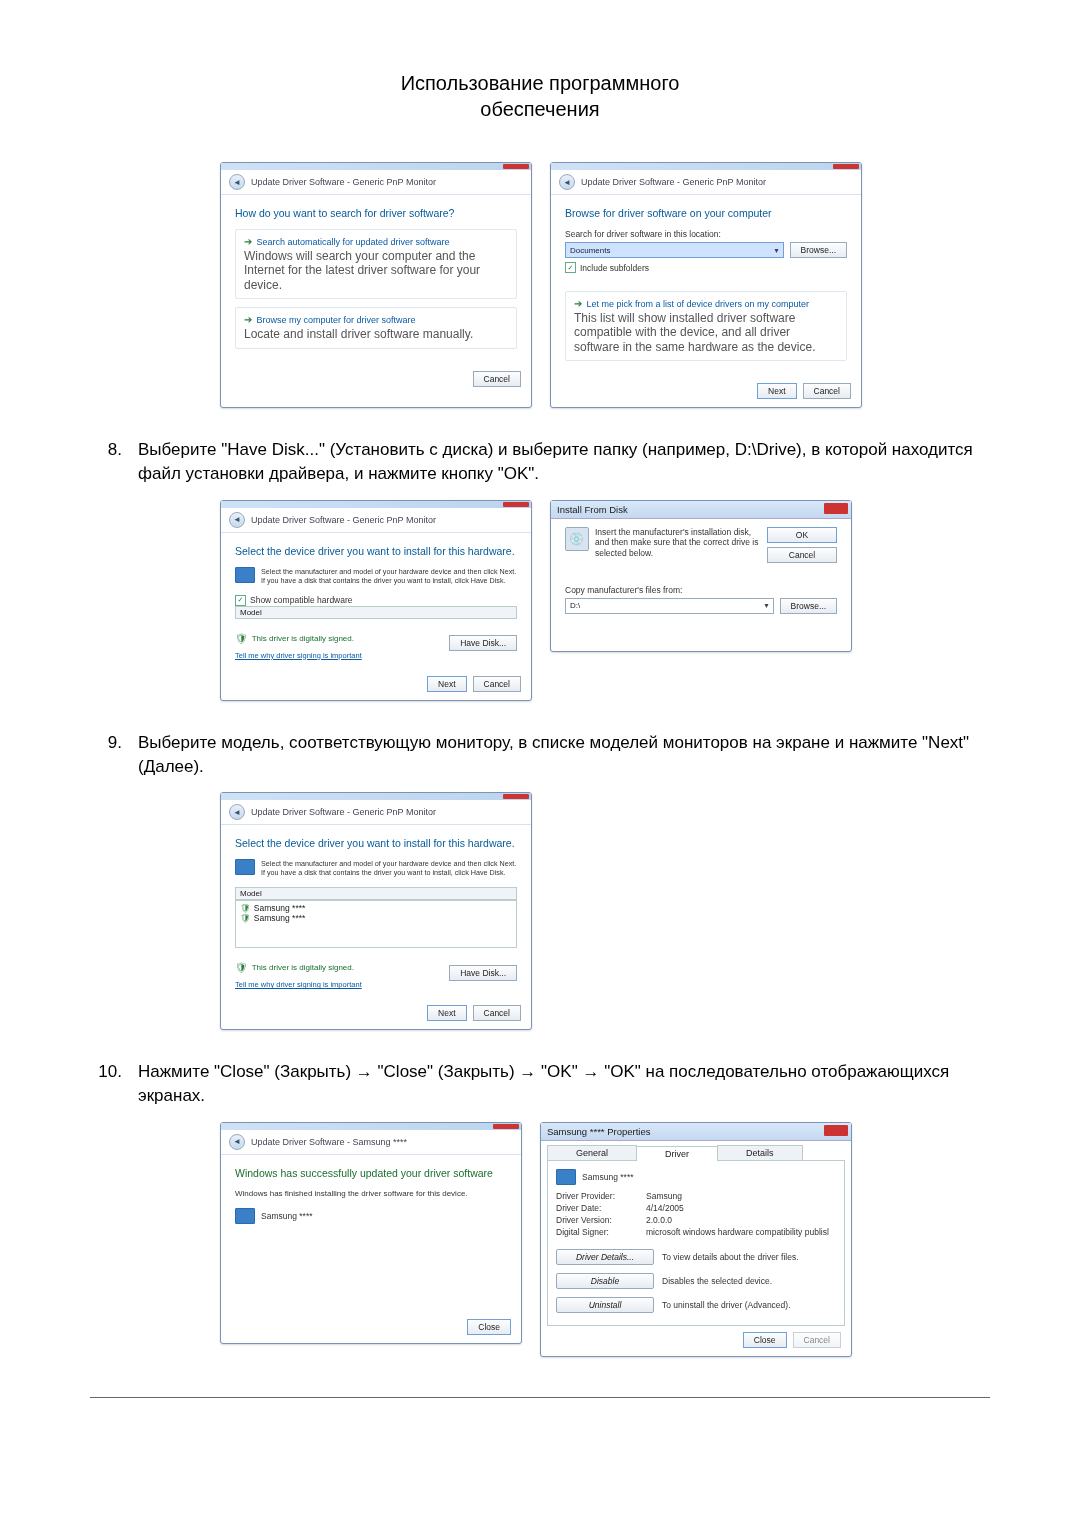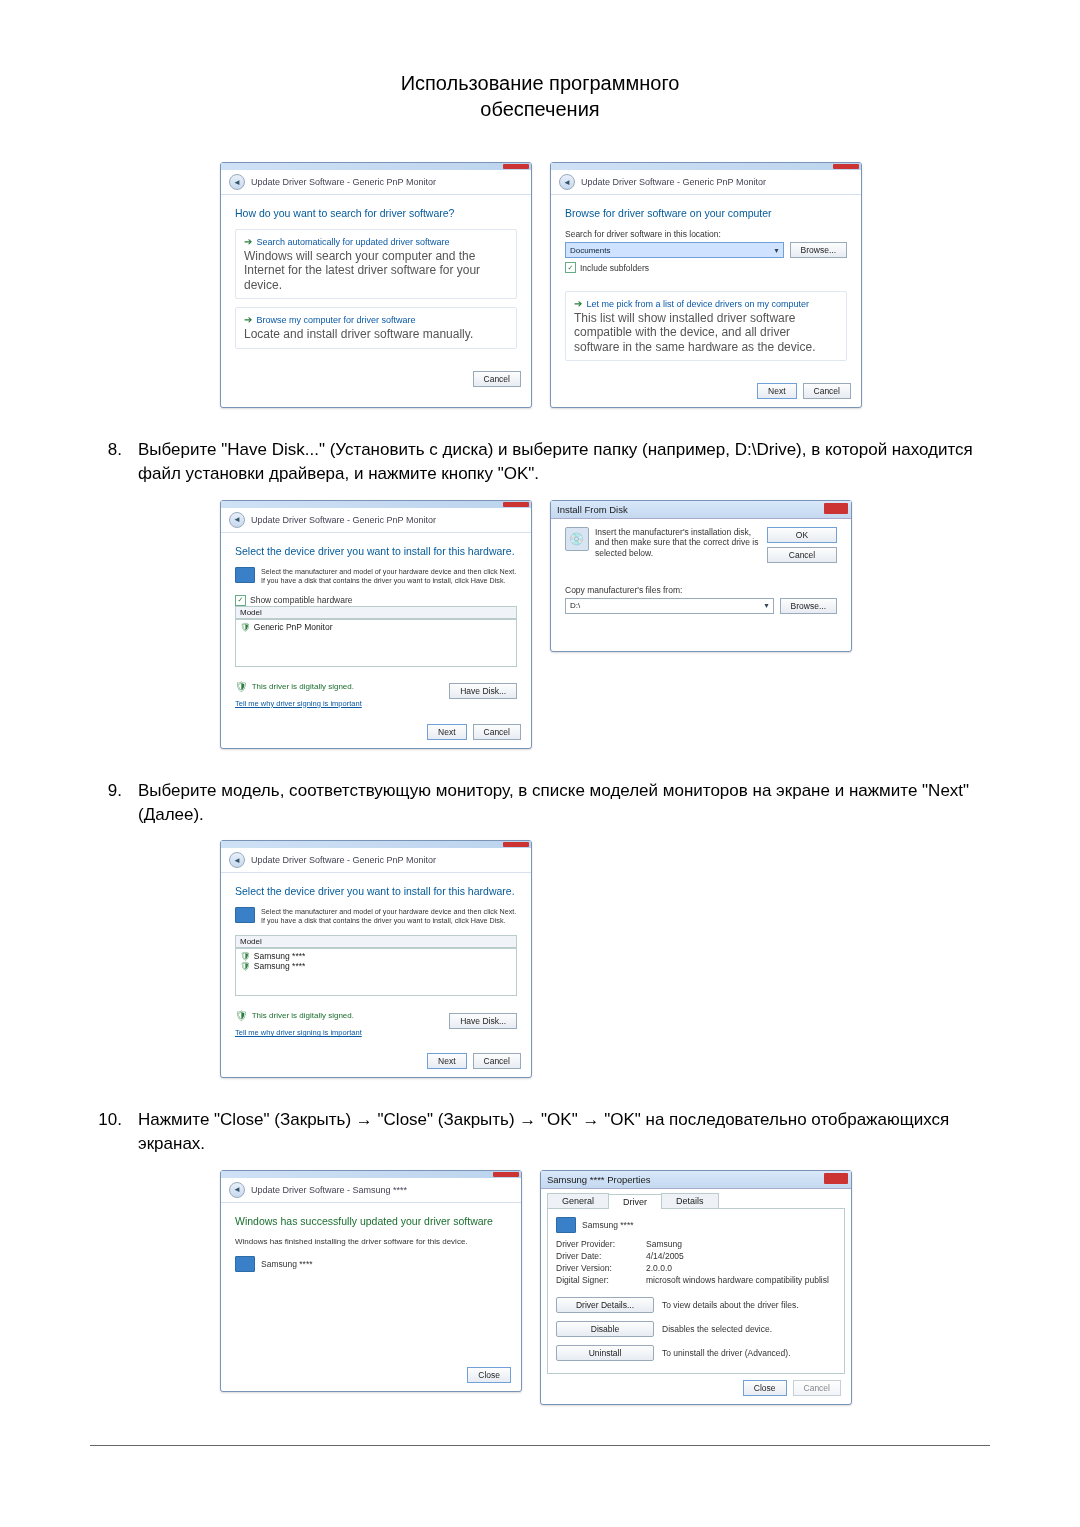--- a/index.html
+++ b/index.html
@@ -35,26 +35,26 @@
   .chk .box{width:9px;height:9px;border:1px solid #6a8;background:#fff;display:flex;align-items:center;justify-content:center;font-size:7px;color:#2a7f3e;}
   .listbox{border:1px solid #bcc;background:#fff;min-height:42px;font-size:8.5px;padding:2px 4px;}
   .listhdr{border:1px solid #bcc;background:#f0f3f7;font-size:8px;padding:1px 4px;}
   .diskicon{width:22px;height:22px;background:#d8e4f2;border:1px solid #9ab;border-radius:2px;margin-right:6px;flex:none;display:flex;align-items:center;justify-content:center;font-size:12px;}
   .note{font-size:8px;color:#1a6f2e;display:flex;align-items:center;gap:4px;margin-top:8px;}
   .note .shield{color:#2a7f3e;font-size:10px;}
   a.fake{color:#0b5aa6;text-decoration:underline;font-size:7.5px;}
   .monicon{width:18px;height:14px;background:#3a80c8;border:1px solid #2c6aa8;border-radius:1px;flex:none;margin-right:6px;}
   
   .tabs{display:flex;border-bottom:1px solid #bcc;font-size:9px;}
-  .tab{padding:2px 14px;border:1px solid #bcc;border-bottom:none;background:#eef2f7;margin-right:-1px;}
+  .tab{padding:2px 28px;border:1px solid #bcc;border-bottom:none;background:#eef2f7;margin-right:-1px;}
   .tab.active{background:#fff;position:relative;top:1px;}
   .proprow{display:flex;font-size:8.5px;margin:2px 0;}
   .proprow .k{width:90px;color:#333;}
   .proprow .v{flex:1;color:#333;}
-  .pbtn{font-size:8.5px;padding:2px 6px;background:linear-gradient(#fdfdfd,#e7ecf3);border:1px solid #9ab;border-radius:2px;width:84px;text-align:center;margin:4px 8px 4px 0;}
+  .pbtn{font-size:8.5px;padding:2px 6px;background:linear-gradient(#fdfdfd,#e7ecf3);border:1px solid #9ab;border-radius:2px;width:84px;text-align:center;margin:4px 8px 4px 0;font-style:italic;}
   .prow{display:flex;align-items:center;}
 </style>
 </head>
 <body>
 
 <div class="page">
   <div class="page-title">
     <span>Использование программного</span><br>
     <span>обеспечения</span>
   </div>
@@ -148,23 +148,20 @@
         <h4 class="q">Select the device driver you want to install for this hardware.</h4>
         <div style="display:flex;">
           <div class="monicon"></div>
           <div class="lbl" style="font-size:7.2px;line-height:1.25;">Select the manufacturer and model of your hardware device and then click Next. If you have a disk that contains the driver you want to install, click Have Disk.</div>
         </div>
         <div class="chk" style="margin-top:10px;">
             <div class="box">✓</div>
             <span>Show compatible hardware</span>
           </div>
         <div class="listhdr">Model</div>
-        <div class="listbox">
-          <div><span style="color:#2a7f3e;margin-right:3px;">🛡</span><span>Generic PnP Monitor</span></div>
-        </div>
         <div style="display:flex;align-items:center;justify-content:space-between;margin-top:6px;">
           <div>
             <div class="note">
                 <span class="shield">🛡</span>
                 <span>This driver is digitally signed.</span>
               </div>
             <a class="fake">Tell me why driver signing is important</a>
           </div>
           <div class="btn">Have Disk...</div>
         </div>

